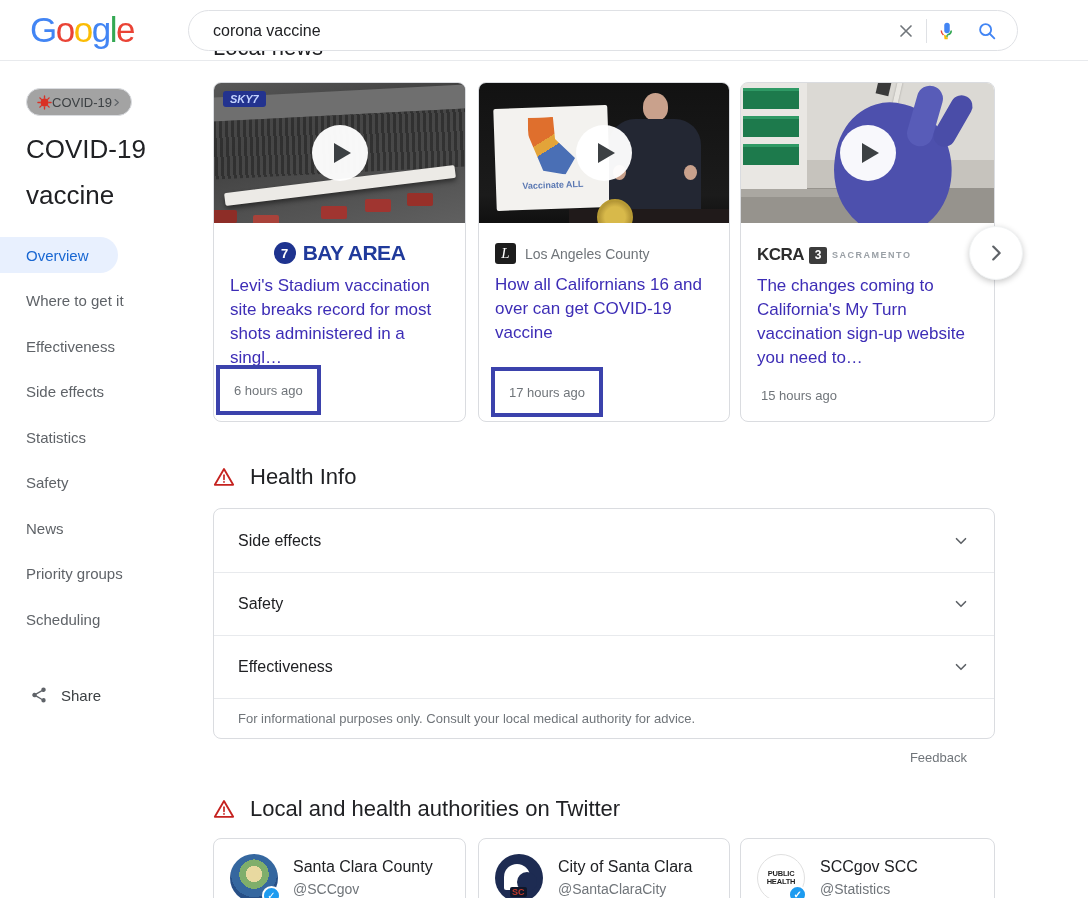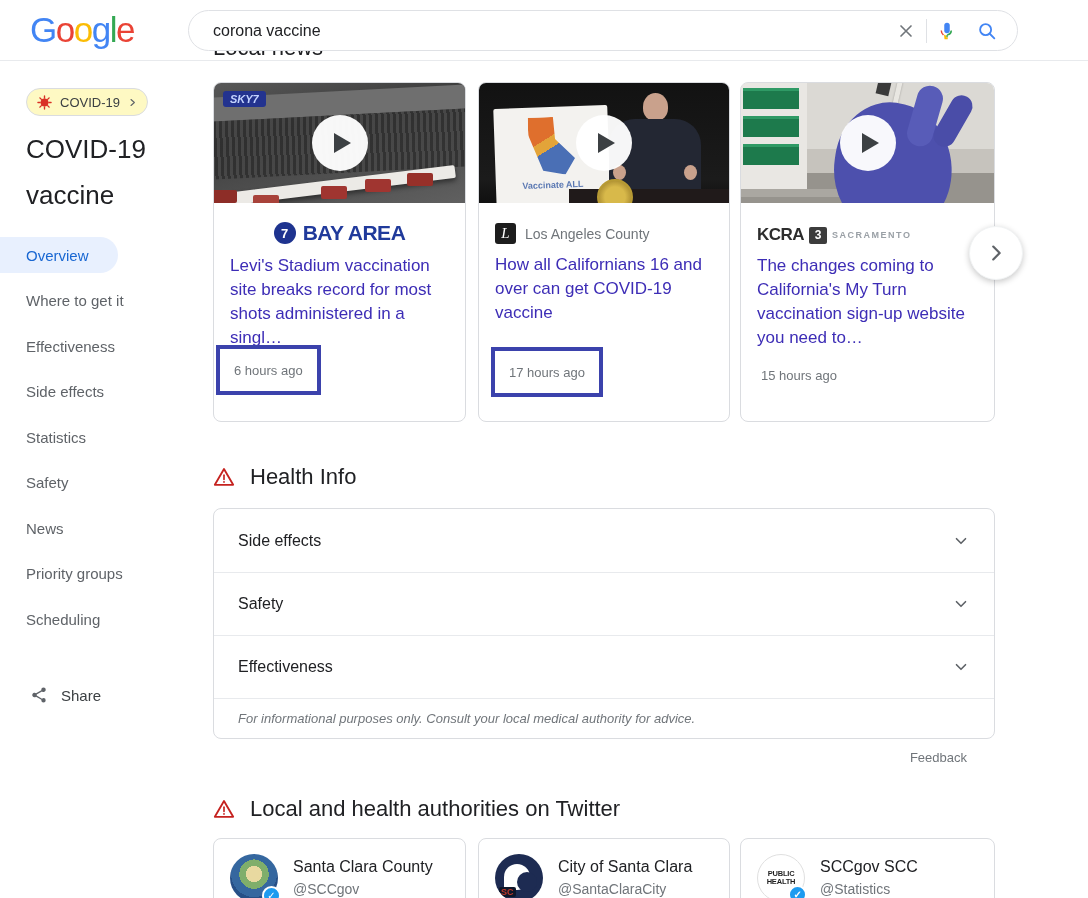--- a/index.html
+++ b/index.html
@@ -12,35 +12,35 @@
   .logo { position:absolute; top:10px; left:30px; font-size:35px; font-weight:500; letter-spacing:-1.5px; z-index:32; cursor:pointer; }
   .lg-b{color:#4285F4;} .lg-r{color:#EA4335;} .lg-y{color:#FBBC05;} .lg-g{color:#34A853;}
   .search-pill { position:absolute; top:10px; left:188px; width:830px; height:41px; background:#fff;
     border:1px solid #dfe1e5; border-radius:21px; z-index:33; display:flex; align-items:center;
     padding:0 10px 0 24px; }
   .search-pill input { flex:1; border:none; outline:none; font-size:16px; color:#202124; font-family:"Liberation Sans",sans-serif; background:transparent; }
   .pill-btn { width:40px; height:40px; display:flex; align-items:center; justify-content:center; cursor:pointer; flex:0 0 auto; }
   .pill-divider { width:1px; height:24px; background:#dfe1e5; flex:0 0 auto; }
 
   
-  .covid-badge { position:absolute; left:26px; top:88px; height:28px; display:inline-flex; align-items:center; gap:8px;
-    border:1px solid #dadce0; border-radius:16px; padding:0 10px 0 10px; font-size:13px; color:#3c4043; cursor:pointer; background:#fef9c3; }
+  .covid-badge { position:absolute; left:26px; top:88px; height:28px; display:inline-flex; align-items:center; gap:0;
+    border:1px solid #dadce0; border-radius:16px; padding:0 10px 0 10px; font-size:13px; color:#3c4043; cursor:pointer; background:#a3a3a3; }
   .side-title { position:absolute; left:26px; top:126px; width:170px; font-size:26px; line-height:46px; color:#202124; font-weight:400; }
   .side-nav { position:absolute; left:0; top:237px; width:205px; list-style:none; }
   .side-nav li { height:36px; margin-bottom:9.5px; display:flex; align-items:center; padding-left:26px;
     font-size:15px; color:#5f6368; cursor:pointer; }
   .side-nav li.selected { width:118px; background:#e8f0fe; color:#1967d2; border-radius:0 18px 18px 0; }
   .share-row { position:absolute; left:30px; top:686px; display:flex; align-items:center; gap:13px; cursor:pointer;
     font-size:15px; color:#3c4043; }
 
   
   .local-news-title { position:absolute; left:213px; top:35px; z-index:1; font-size:22px; color:#202124; font-weight:500; }
   .video-card { position:absolute; top:82px; height:340px; background:#fff; border:1px solid #dadce0; border-radius:8px; overflow:hidden; }
   .vc1 { left:213px; width:253px; } .vc2 { left:478px; width:252px; } .vc3 { left:740px; width:255px; }
-  .thumb { position:relative; height:120px; overflow:hidden; cursor:pointer;padding-left:28px; }
+  .thumb { position:relative; height:140px; overflow:hidden; cursor:pointer;padding-left:28px; }
   .play { position:absolute; left:50%; top:50%; transform:translate(-50%,-50%); width:56px; height:56px;
     border-radius:50%; background:rgba(255,255,255,.96); display:flex; align-items:center; justify-content:center; z-index:3; }
   .play span { display:block; width:0; height:0; border-left:17px solid #3c4043; border-top:10px solid transparent; border-bottom:10px solid transparent; margin-left:5px; }
 
   
   .t1 { background:linear-gradient(165deg,#585858 0%,#3f3f3f 35%,#4a4a4a 55%,#606060 100%); }
   .t1-road { position:absolute; top:8px; left:-12px; right:-12px; height:24px; background:#6f6f6f; transform:rotate(-3deg); }
   .t1-crowd { position:absolute; top:32px; left:-12px; right:-12px; height:58px; transform:rotate(-3deg);
     background:repeating-linear-gradient(90deg,#2d2d2d 0 3px,#474747 3px 6px); opacity:.85; }
   .t1-tent { position:absolute; top:96px; left:10px; width:232px; height:13px; background:#eceae6; transform:rotate(-7deg); border-radius:2px; box-shadow:0 3px 5px rgba(0,0,0,.45); }
@@ -103,34 +103,34 @@
 
   
   .section-heading { position:absolute; left:213px; display:flex; align-items:center; gap:15px; font-size:22px; color:#202124; }
   .hi-heading { top:464px; }
   .accordion { position:absolute; left:213px; top:508px; width:782px; border:1px solid #dadce0; border-radius:8px; background:#fff; overflow:hidden; }
   .acc-row { height:63px; display:flex; align-items:center; padding:0 24px; cursor:pointer; border-top:1px solid #e8eaed; }
   .acc-row:first-child { border-top:none; }
   .acc-label { font-size:16px; color:#202124; }
   .acc-chevron { margin-left:auto; display:flex; }
   .acc-disclaimer { height:40px; display:flex; align-items:center; padding:0 24px; border-top:1px solid #e8eaed;
-    font-size:13px; color:#70757a;font-style:italic; }
+    font-size:13px; color:#70757a; }
   .feedback { position:absolute; left:213px; top:750px; width:754px; text-align:right; font-size:13px; color:#70757a; cursor:pointer; }
 
   
   .tw-heading { top:796px; }
   .tw-card { position:absolute; top:838px; height:110px; background:#fff; border:1px solid #dadce0; border-radius:8px;
     padding:15px 16px; display:flex; gap:15px; cursor:pointer; }
   .twc1 { left:213px; width:253px; } .twc2 { left:478px; width:252px; } .twc3 { left:740px; width:255px; }
   .avatar { position:relative; width:48px; height:48px; border-radius:50%; flex:0 0 auto; }
   .av-seal { background:radial-gradient(circle at 50% 42%,#e8d9a0 0 22%,#7fae6b 22% 40%,#35679f 40% 62%,#274f86 62% 100%); }
   .av-scc { background:#1d2b52; overflow:hidden; }
   .av-scc .cloud { position:absolute; left:9px; top:10px; width:26px; height:26px; background:#fff; border-radius:50% 50% 50% 8%; }
   .av-scc .cloud2 { position:absolute; left:22px; top:18px; width:20px; height:20px; background:#1d2b52; border-radius:50%; }
-  .av-scc .sc-txt { position:absolute; left:4px; bottom:5px; font-size:9px; font-weight:800; color:#c0392b; background:#0f172a; padding:0 2px; border-radius:2px; }
+  .av-scc .sc-txt { position:absolute; left:15px; bottom:5px; font-size:9px; font-weight:800; color:#c0392b; background:#0f172a; padding:0 2px; border-radius:2px; }
   .av-ph { background:#fff; border:1px solid #e0e0e0; display:flex; align-items:center; justify-content:center; text-align:center;
     font-size:7.5px; font-weight:800; color:#1f1f1f; line-height:8px; letter-spacing:-.2px; }
   .verified { position:absolute; right:-3px; bottom:-3px; width:19px; height:19px; border-radius:50%; background:#1d9bf0;
     border:2px solid #fff; color:#fff; font-size:10px; display:flex; align-items:center; justify-content:center; }
   .tw-name { font-size:16px; color:#202124; margin-top:4px; }
   .tw-handle { font-size:14px; color:#70757a; margin-top:5px; }
 </style>
 </head>
 <body>
 

